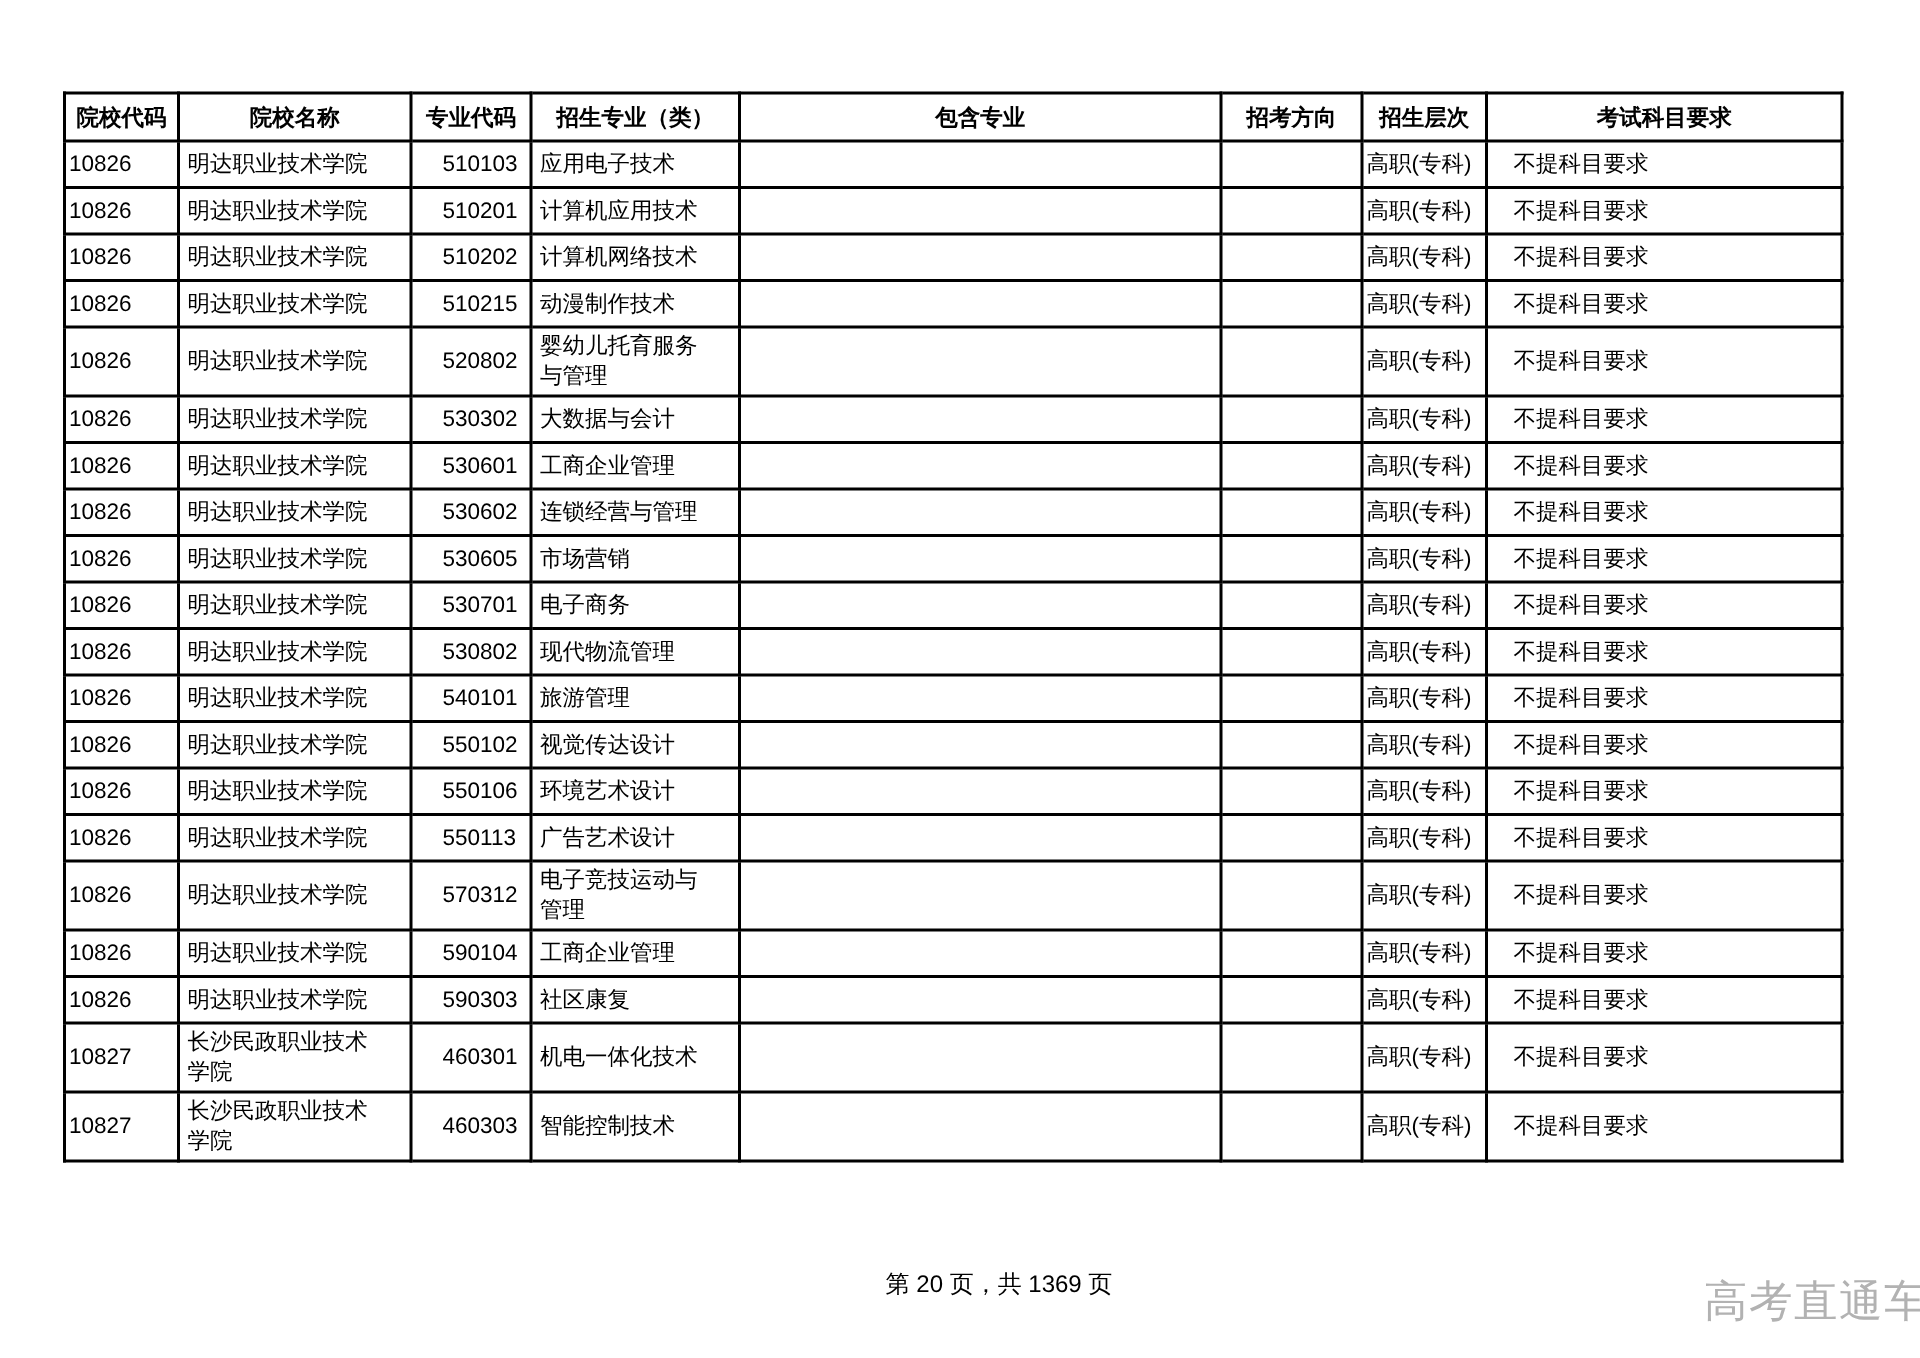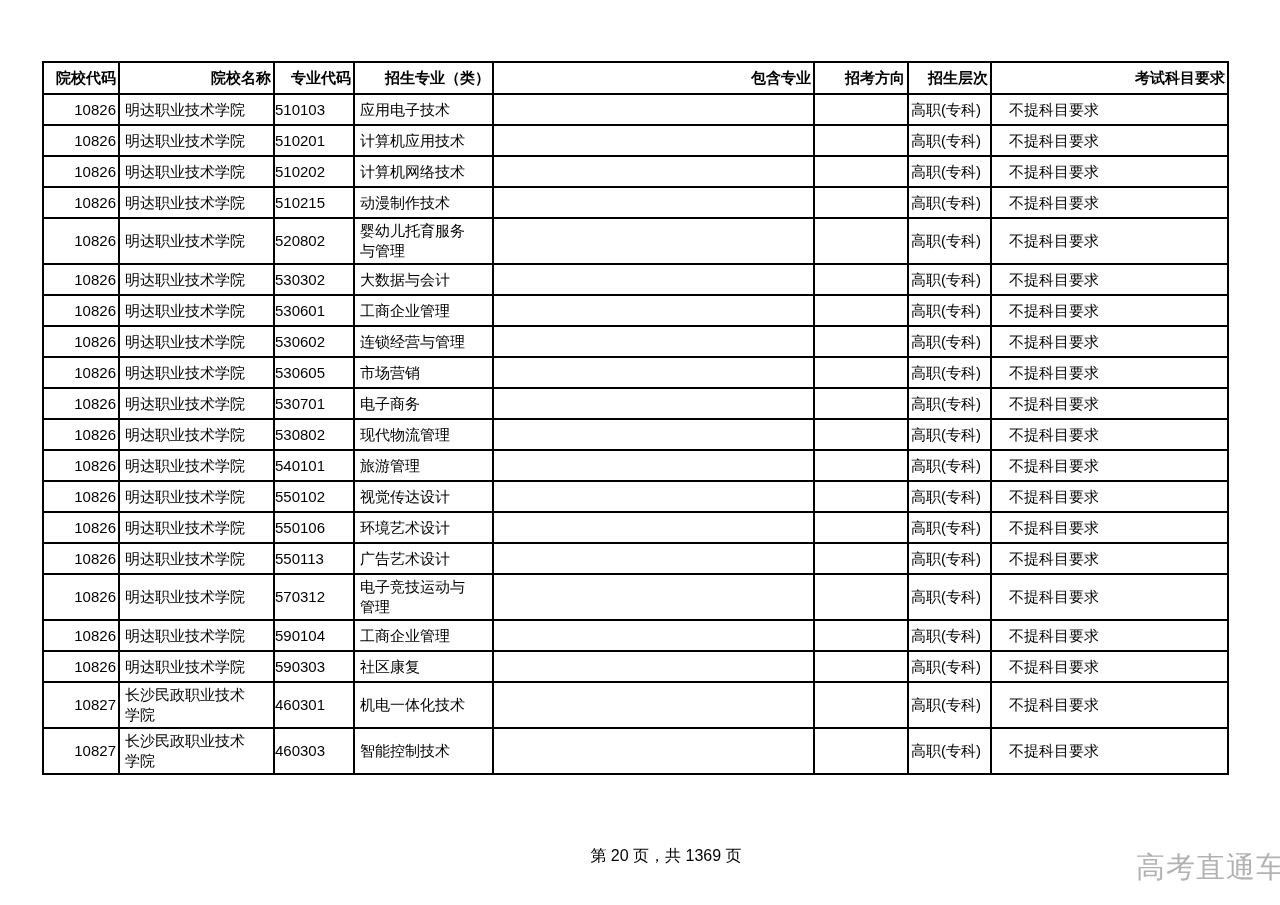--- a/index.html
+++ b/index.html
@@ -27,34 +27,34 @@
   table.admissions td {
     border: 2px solid #000000;
     color: #000000;
     font-size: 15px;
     overflow: hidden;
     vertical-align: middle;
   }
   table.admissions th {
     height: 32px;
     font-weight: bold;
-    text-align: right;
+    text-align: center;
     padding: 2px 2px;
     white-space: nowrap;
     margin-top: 28px;
   }
   table.admissions td {
     height: 31px;
     padding: 2px 3px 2px 5px;
     line-height: 20px;
     white-space: pre-line;
     text-align: left;
   }
-  table.admissions td.c0 { text-align: right; padding: 2px 2px; }
-  table.admissions td.c2 { padding-left: 0; }
+  table.admissions td.c0 { text-align: left; padding: 2px 2px; }
+  table.admissions td.c2 { padding-left: 20px; }
   table.admissions td.c6 { padding-left: 2px; padding-right: 0; }
   table.admissions td.c7 { padding-left: 17px; }
   .footer-pageinfo {
     position: absolute;
     left: 0;
     top: 846px;
     width: 1280px;
     text-align: center;
     font-size: 16px;
     color: #000000;

